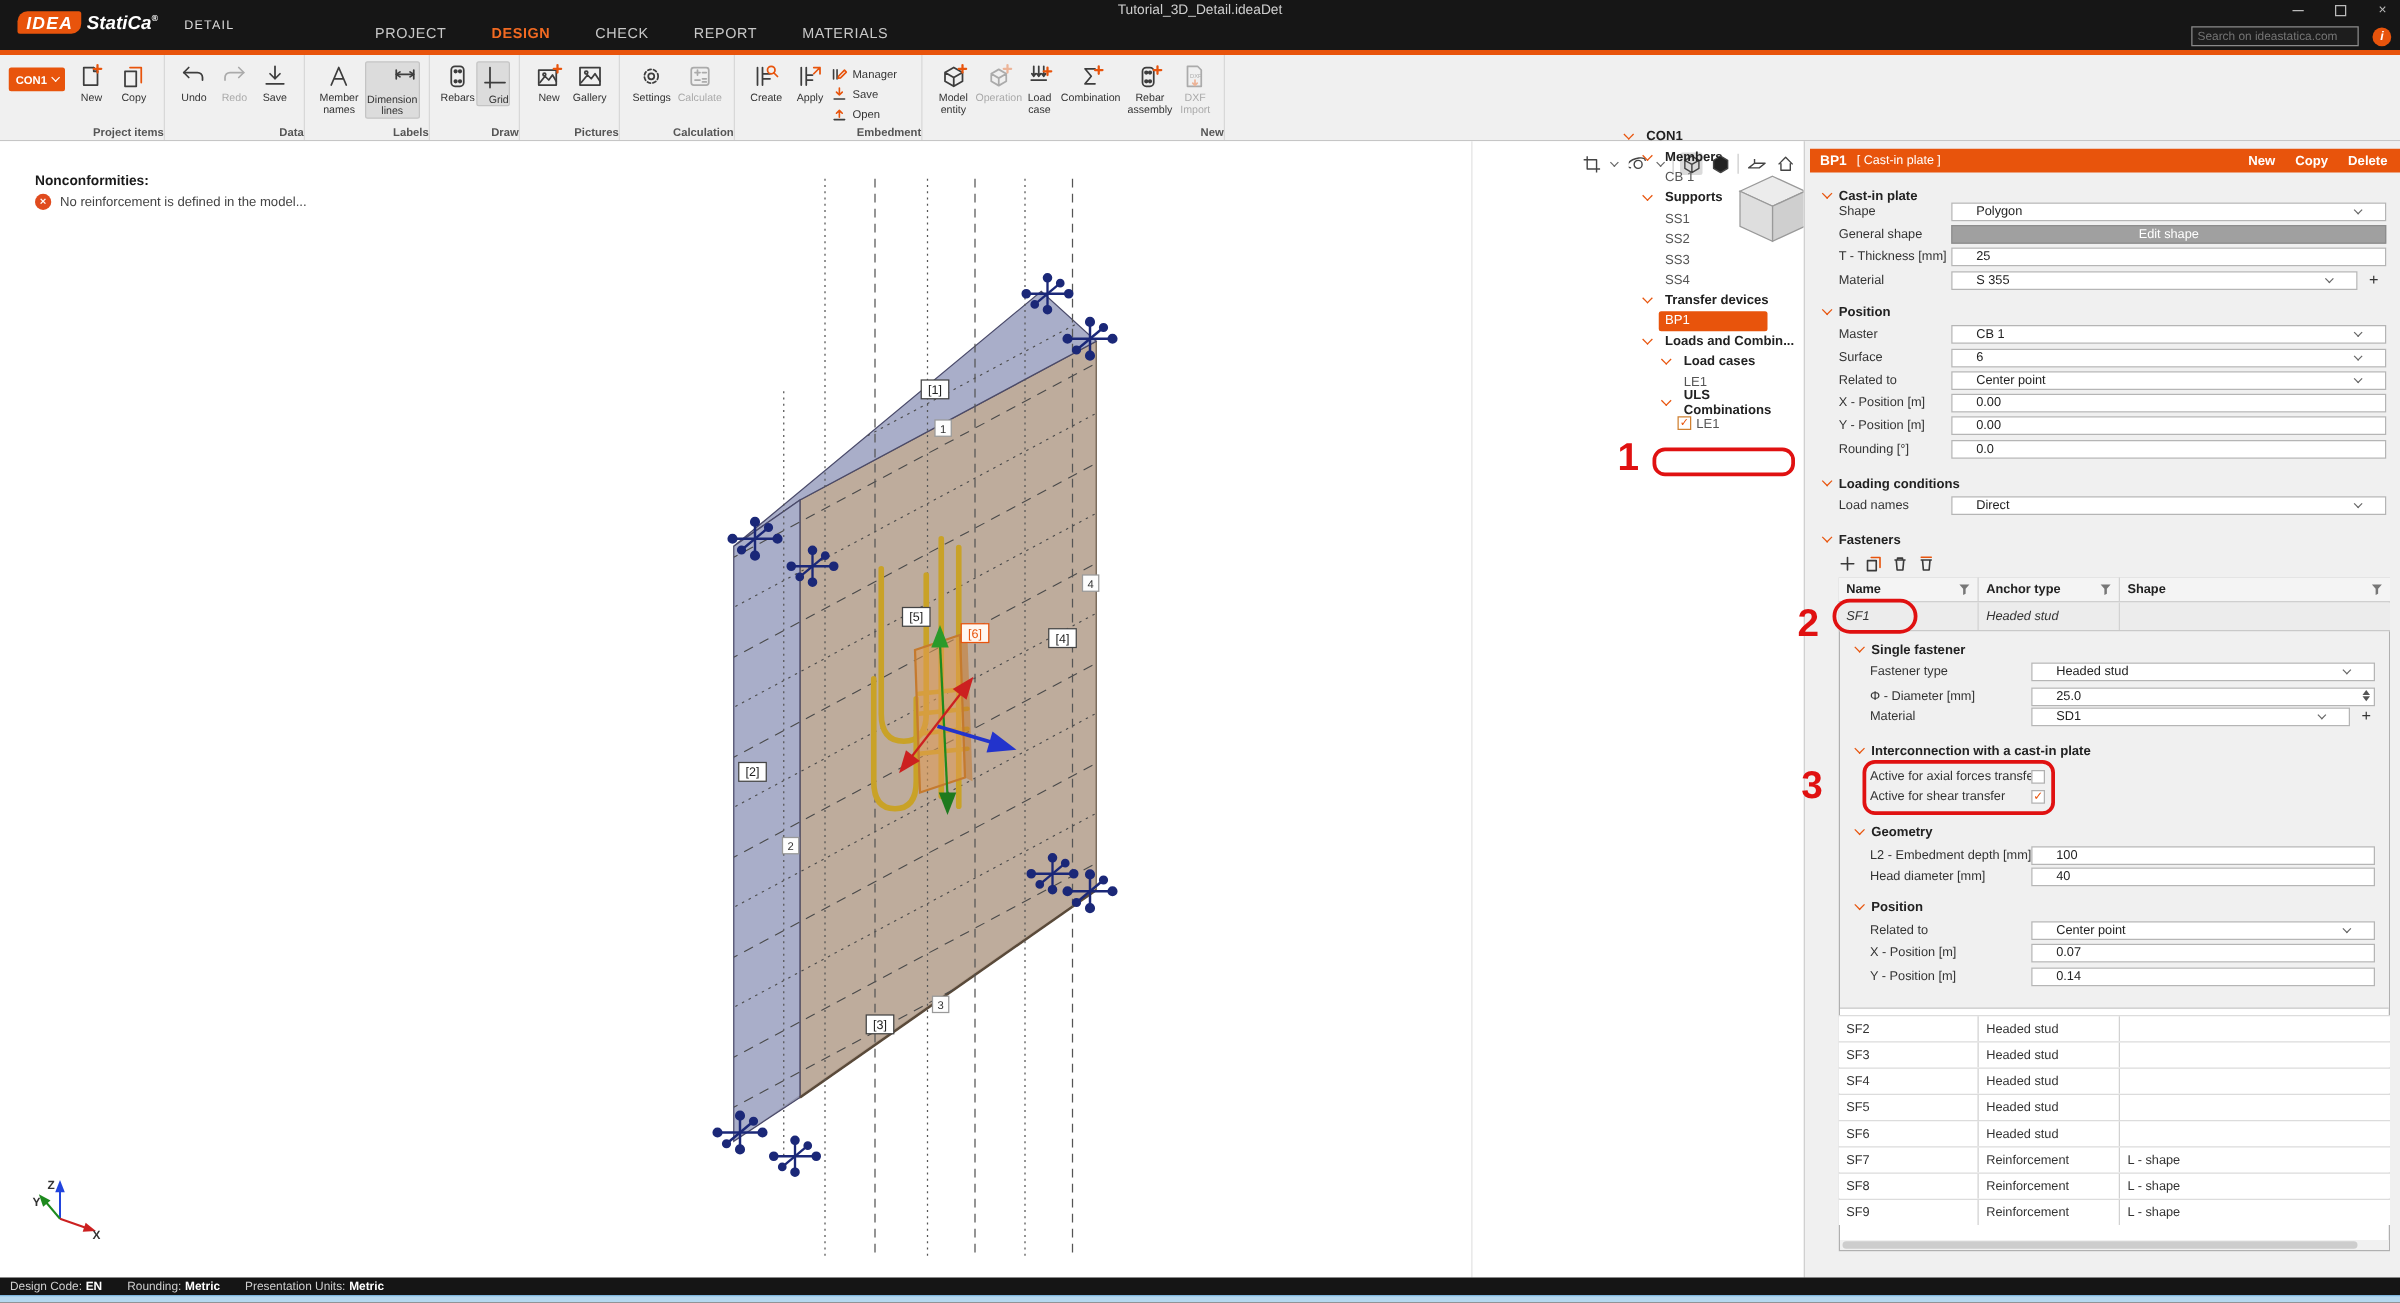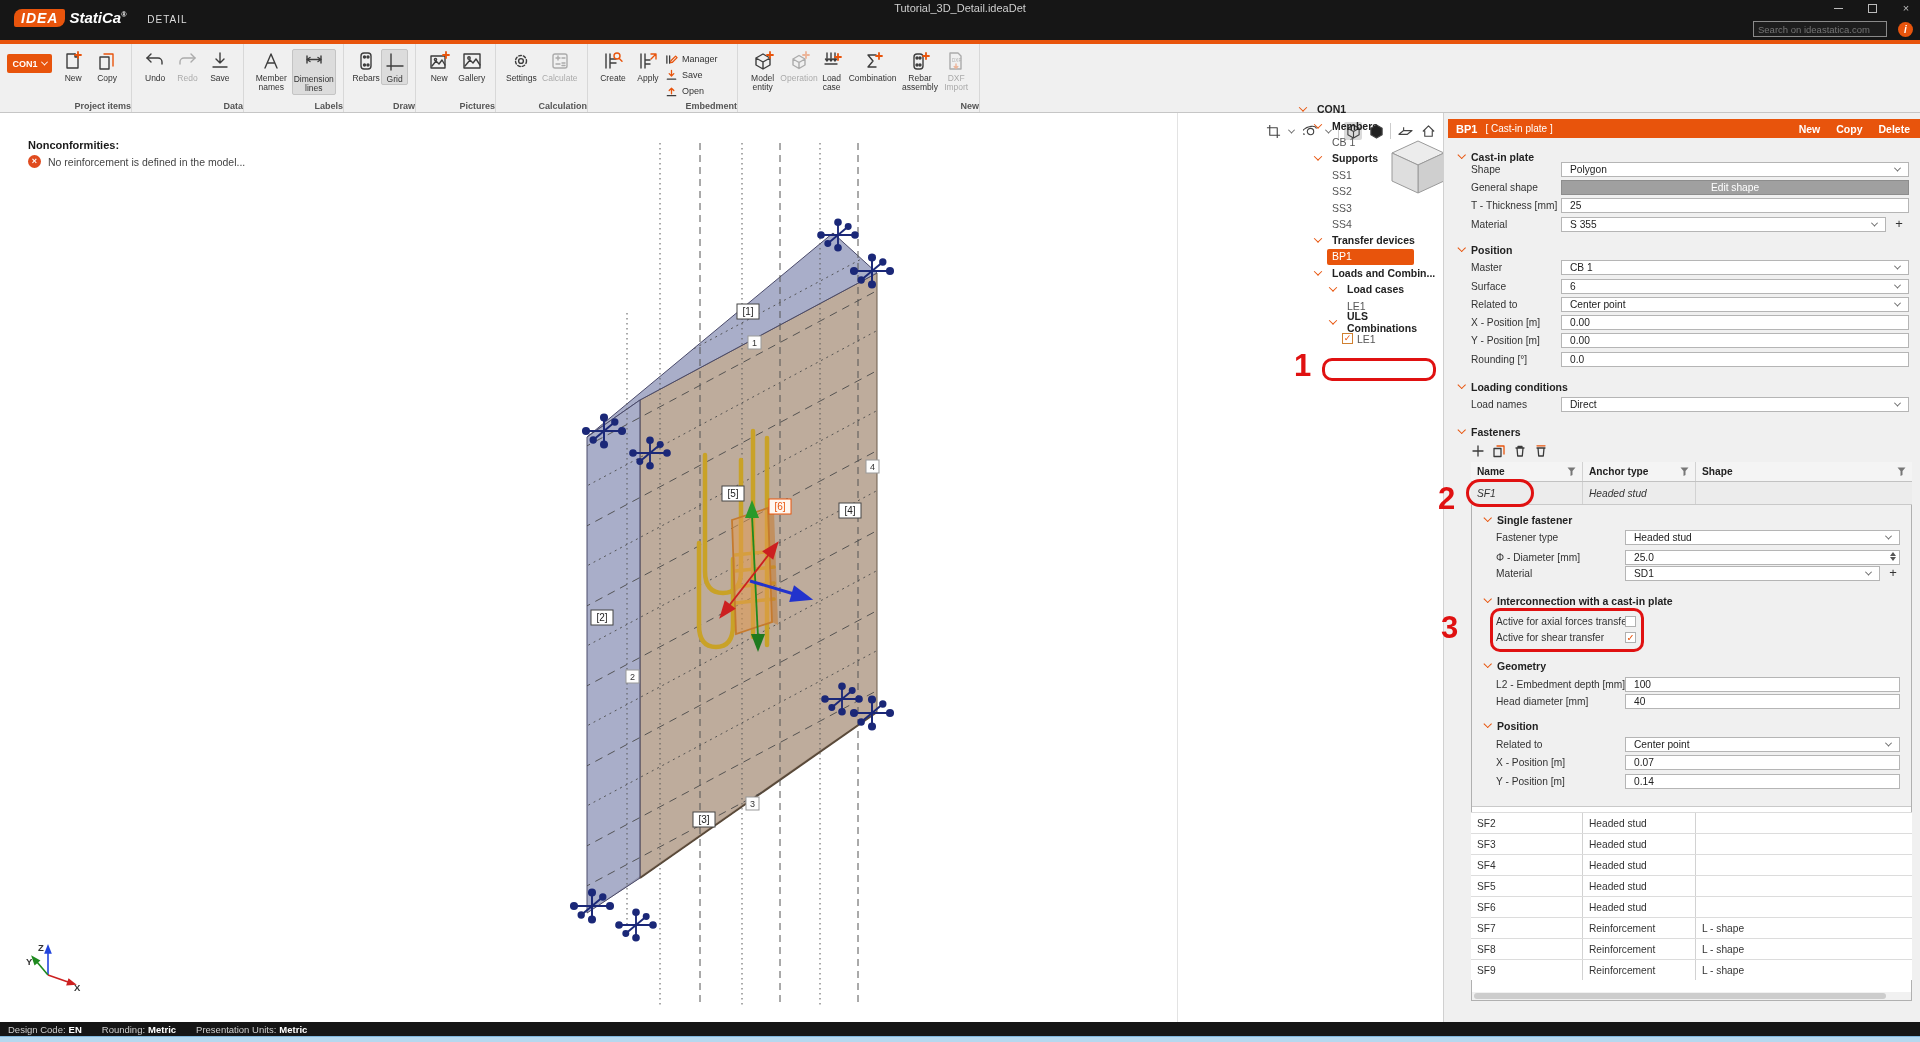--- a/index.html
+++ b/index.html
@@ -26,21 +26,21 @@
   .wb-min::before{ content:""; width:9px; height:1px; background:#bbb; }
   .wb-rest::before{ content:""; width:7px; height:7px; border:1px solid #bbb; }
   .accentbar { position:absolute; left:0; top:40px; width:1920px; height:4px; background:#e8540c; }
 
   
   .ribbon { position:absolute; left:0; top:44px; width:1920px; height:69px; background:#f0f0f0; border-bottom:1px solid #c6c6c6; display:flex; }
   .rgroup { position:relative; display:flex; align-items:flex-start; padding:5px 7px 0 7px; border-right:1px solid #d8d8d8; height:100%; }
   .glabel { position:absolute; left:0; right:0; bottom:1px; text-align:right; font-size:9px; color:#555;font-weight:bold; }
   .rbtn { display:flex; flex-direction:column; align-items:center; width:36px; font-size:8.5px; color:#333; text-align:center; line-height:1.1; padding-top:1px; }
   .rbtn .icn { width:22px; height:22px; margin-bottom:2px; }
-  .rbtn.pressed { background:#dcdcdc; border:1px solid #c4c4c4; border-radius:2px; }
+  .rbtn.pressed { background:#dcdcdc; border:1px solid #c4c4c4; border-radius:2px;align-items:flex-end; }
   .rbtn.dis { opacity:.38; }
   .combo-con1 { margin-top:5px; width:48px; height:19px; background:#e8540c; border-radius:2px; color:#fff; font-size:9px; font-weight:700; display:flex; align-items:center; justify-content:center; gap:4px; }
   .combo-con1 .cc { width:5px; height:5px; border-right:1.3px solid #fff; border-bottom:1.3px solid #fff; transform:rotate(45deg) translate(-1px,-1px); }
   .tplcol { display:flex; flex-direction:column; justify-content:flex-start; gap:2px; margin-top:3px; }
   .tplrow { display:flex; align-items:center; gap:4px; font-size:9px; color:#333; height:14px; }
   .tplrow svg { width:13px; height:13px; }
   svg.icn, .tplrow svg { stroke:#3d3d3d; fill:none; stroke-width:1.4; stroke-linecap:round; stroke-linejoin:round; }
   .oplus { stroke:#e8540c; stroke-width:1.8; }
 
   
@@ -75,21 +75,21 @@
   .phead .pname { font-size:11px; font-weight:700; }
   .phead .ptype { font-size:10px; margin-left:8px; }
   .phead .pacts { margin-left:auto; display:flex; gap:16px; font-size:10.5px; font-weight:700; }
   .sechdr { position:absolute; left:0; height:14px; display:flex; align-items:center; }
   .schev { width:6px; height:6px; border-right:1.4px solid #e8540c; border-bottom:1.4px solid #e8540c; transform:rotate(45deg) translate(-1px,-2px); margin-left:14px; margin-right:7px; flex:none; }
   .sechdr.subh .schev { margin-left:40px; }
   .sctit { font-size:10.5px; font-weight:700; color:#222; }
   .prow { position:absolute; left:0; right:0; height:16px; }
   .plabel { position:absolute; left:27px; top:2px; font-size:10.2px; color:#333; }
   .prow.sub .plabel { left:52px; }
-  .pctrl { position:absolute; left:117px; right:11px; top:0; height:15px; background:#fff; border:1px solid #b5b5b5; font-size:10.2px; color:#222; display:flex; align-items:center; padding:0 8px; }
+  .pctrl { position:absolute; left:117px; right:11px; top:0; height:15px; background:#fff; border:1px solid #b5b5b5; font-size:10.2px; color:#222; display:flex; align-items:center; padding:0 19px; }
   .prow.sub .pctrl { left:181px; right:20px; }
   .pctrl .val { flex:1; overflow:hidden; white-space:nowrap; }
   .ddc { width:5px; height:5px; border-right:1.2px solid #666; border-bottom:1.2px solid #666; transform:rotate(45deg) translate(-1px,-1px); flex:none; margin-left:4px; }
   .pctrl.hasplus { right:34px; }
   .prow.sub .pctrl.hasplus { right:40px; }
   .plusbtn { position:absolute; right:13px; top:0; width:16px; height:15px; font-size:13px; color:#333; text-align:center; line-height:14px; }
   .prow.sub .plusbtn { right:19px; }
   .btnctrl { background:#a0a0a0; border:1px solid #8d8d8d; color:#fff; justify-content:center; }
   .spin { position:absolute; right:3px; top:1px; display:flex; flex-direction:column; gap:1px; }
   .spin i { display:block; width:0; height:0; border-left:3.5px solid transparent; border-right:3.5px solid transparent; }
@@ -128,20 +128,33 @@
 <body>
 
 <div id="app">
 
   <div class="titlebar">
     <div class="win-title">Tutorial_3D_Detail.ideaDet</div>
     <div class="logoblock">
       <span class="logo-idea">IDEA</span>
       <span class="logo-statica"><span>StatiCa</span><sup class="logo-reg">®</sup></span>
       <span class="logo-product">DETAIL</span>
+    </div>
+    <div class="menu">
+
+        <div class="menu-item"><span>PROJECT</span></div>
+
+        <div class="menu-item active"><span>DESIGN</span></div>
+
+        <div class="menu-item"><span>CHECK</span></div>
+
+        <div class="menu-item"><span>REPORT</span></div>
+
+        <div class="menu-item"><span>MATERIALS</span></div>
+
     </div>
     <div class="searchbox">
       <input placeholder="Search on ideastatica.com" style="">
       <svg width="12" height="12" viewBox="0 0 12 12" style="margin-right:3px">
           <circle cx="5" cy="5" r="3.4" fill="none" stroke="#9a9a9a" stroke-width="1.2"></circle>
           <line x1="7.6" y1="7.6" x2="10.6" y2="10.6" stroke="#9a9a9a" stroke-width="1.2"></line>
         </svg>
     </div>
     <div class="infobtn">i</div>
     <div class="winbtns">

